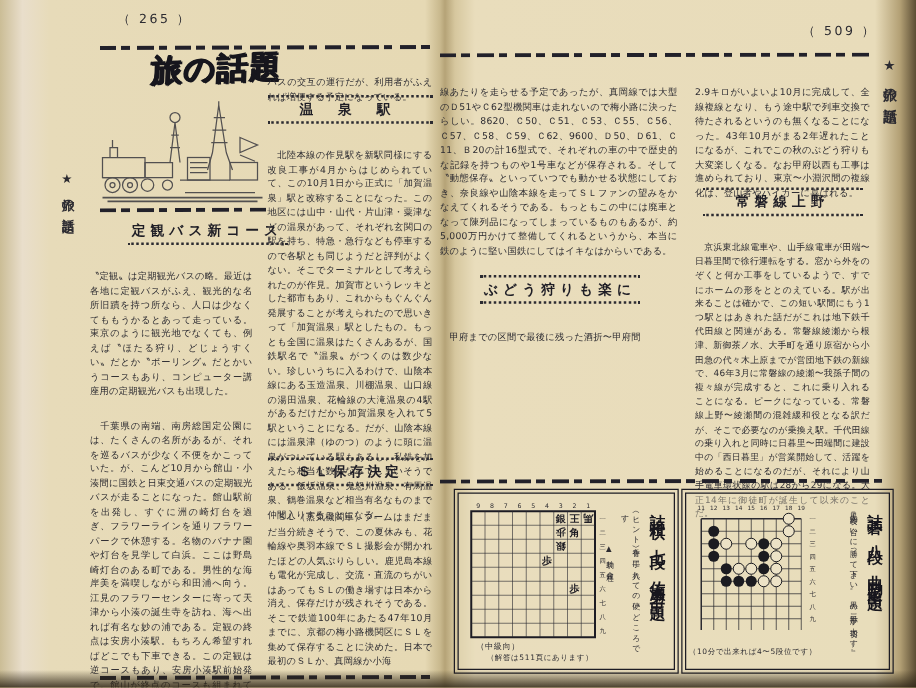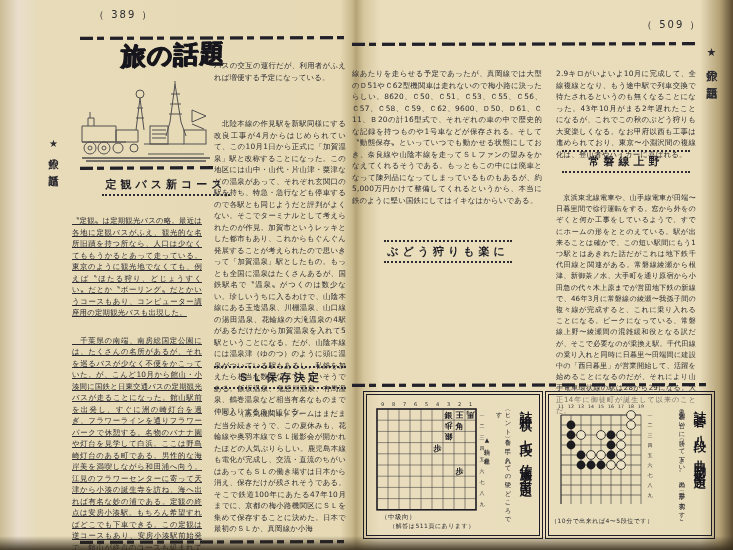--- a/index.html
+++ b/index.html
@@ -20,21 +20,21 @@
   .cap{position:absolute;font-size:6.5px;color:#2c2b31;letter-spacing:.5px;}
   .ptitle{position:absolute;font-size:12.5px;font-weight:bold;color:#17161d;writing-mode:vertical-rl;text-orientation:upright;letter-spacing:4px;line-height:14px;}
   .psub{position:absolute;font-size:6.3px;color:#2c2b31;writing-mode:vertical-rl;text-orientation:upright;letter-spacing:1px;line-height:9px;}
   svg text{font-family:"DejaVu Sans",sans-serif;}
 </style>
 </head>
 <body>
 
 <div id="spread">
 
-  <div class="pageno" style="left:94px;top:8px;">（ 389 ）</div>
+  <div class="pageno" style="left:94px;top:8px;">（ 265 ）</div>
   <div class="sidebar vtext" style="left:46px;top:138px;height:110px;">★旅の話題</div>
 
   <div class="chain" style="left:80px;top:36px;width:266px;"></div>
 
   <div id="logo">旅の話題</div>
 
   <svg style="position:absolute;left:80px;top:80px;" width="132" height="84" viewBox="0 0 132 84" fill="none" stroke="#39383f" stroke-width="1" opacity="0.85">
     <path d="M95 4 L90 42 M95 4 L101 42 M91 14 L100 14 M90 24 L101 24 M89 34 L102 34 M90 42 L86 56 M101 42 L106 56"></path>
     <path d="M95 4 l0 -3"></path>
     <circle cx="60" cy="14" r="4"></circle>
@@ -51,48 +51,50 @@
       <circle cx="24" cy="68" r="2"></circle>
     <path d="M2 62 h44 M36 50 h22 v12 h-22 z M50 68 a4 4 0 1 0 8 0 a4 4 0 1 0 -8 0"></path>
     <path d="M2 78 h128 M6 81 h120" stroke-width="1.4"></path>
     <path d="M64 64 h40 M68 74 h56"></path>
   </svg>
 
   <div class="chain" style="left:80px;top:166px;width:134px;"></div>
 
   <h3 class="sec" style="left:90px;top:175px;width:128px;border-top:none;margin-left:12px;">定観バス新コース</h3>
 
-  <div class="col" style="left:72px;top:199px;width:130px;height:342px;text-decoration:underline;">
+  <div class="col" style="left:72px;top:199px;width:130px;height:342px;">
     <p>〝定観〟は定期観光バスの略。最近は各地に定観バスがふえ、観光的な名所旧蹟を持つ所なら、人口は少なくてももうかるとあって走っている。東京のように観光地でなくても、例えば〝ほたる狩り、どじょうすくい〟だとか〝ボーリング〟だとかいうコースもあり、コンピューター講座用の定期観光バスも出現した。</p>
     <p>　千葉県の南端、南房総国定公園には、たくさんの名所があるが、それを巡るバスが少なく不便をかこっていた。が、こんど10月から館山・小湊間に国鉄と日東交通バスの定期観光バスが走ることになった。館山駅前を出発し、すぐに洲の崎灯台を過ぎ、フラワーラインを通りフラワーパークで休憩する。名物のバナナ園や灯台を見学して白浜。ここは野島崎灯台のある町である。男性的な海岸美を満喫しながら和田浦へ向う。江見のフラワーセンターに寄って天津から小湊の誕生寺を訪ね、海へ出れば有名な妙の浦である。定観の終点は安房小湊駅。もちろん希望すればどこでも下車できる。この定観は逆コースもあり、安房小湊駅前始発で、館山が終点のコースも組まれてあり、房総西線からでも東線から入っても、どちらでも便利なように出来ている。当分の間は国鉄バスと日東交通</p>
   </div>
 
   <div class="col" style="left:214px;top:44px;width:132px;height:26px;">
     <p>バスの交互の運行だが、利用者がふえれば増便する予定になっている。</p>
   </div>
+  <h3 class="sec" style="left:214px;top:76px;width:132px;letter-spacing:8px;">温 泉 駅</h3>
   <div class="col" style="left:214px;top:102px;width:132px;height:262px;">
     <p>　北陸本線の作見駅を新駅同様にする改良工事が4月からはじめられていて、この10月1日から正式に「加賀温泉」駅と改称することになった。この地区には山中・山代・片山津・粟津などの温泉があって、それぞれ玄関口の駅を持ち、特急・急行なども停車するので各駅とも同じようだと評判がよくない。そこでターミナルとして考えられたのが作見。加賀市というレッキとした都市もあり、これからもぐんぐん発展することが考えられたので思いきって「加賀温泉」駅としたもの。もっとも全国に温泉はたくさんあるが、国鉄駅名で〝温泉〟がつくのは数少ない。珍しいうちに入るわけで、山陰本線にある玉造温泉、川棚温泉、山口線の湯田温泉、花輪線の大滝温泉の4駅があるだけだから加賀温泉を入れて5駅ということになる。だが、山陰本線には温泉津（ゆのつ）のように頭に温泉がついている駅もあるし、私鉄を加えたら相当な数になってしまいそうである。飯坂温泉、鬼怒川温泉、有馬温泉、鶴巻温泉など相当有名なものまで仲間入りすることになる。</p>
   </div>
   <h3 class="sec" style="left:214px;top:366px;width:132px;letter-spacing:3px;">ＳＬ保存決定</h3>
   <div class="col" style="left:214px;top:392px;width:132px;height:146px;">
     <p>　ＳＬ（蒸気機関車）ブームはまだまだ当分続きそうで、この夏休みも、花輪線や奥羽本線でＳＬ撮影会が開かれたほどの人気ぶりらしい。鹿児島本線も電化が完成し、交流・直流のちがいはあってもＳＬの働き場すは日本から消え、保存だけが残されそうである。そこで鉄道100年にあたる47年10月までに、京都の梅小路機関区にＳＬを集めて保存することに決めた。日本で最初のＳＬか、真岡線か小海</p>
   </div>
 
   <div class="chain" style="left:80px;top:540px;width:266px;"></div>
 
   <div class="pageno" style="left:642px;top:18px;">（ 509 ）</div>
   <div class="sidebar vtext" style="left:703px;top:46px;height:120px;font-size:11px;">★旅の話題</div>
 
   <div class="chain" style="left:352px;top:42px;width:346px;"></div>
 
   <div class="col" style="left:352px;top:52px;width:190px;height:160px;">
     <p>線あたりを走らせる予定であったが、真岡線では大型のＤ51やＣ62型機関車は走れないので梅小路に決ったらしい。8620、Ｃ50、Ｃ51、Ｃ53、Ｃ55、Ｃ56、Ｃ57、Ｃ58、Ｃ59、Ｃ62、9600、Ｄ50、Ｄ61、Ｃ11、Ｂ20の計16型式で、それぞれの車の中で歴史的な記録を持つものや1号車などが保存される。そして〝動態保存〟といっていつでも動かせる状態にしておき、奈良線や山陰本線を走ってＳＬファンの望みをかなえてくれるそうである。もっともこの中には廃車となって陳列品になってしまっているものもあるが、約5,000万円かけて整備してくれるというから、本当に鉄のように堅い国鉄にしてはイキなはからいである。</p>
   </div>
-  <h3 class="sec" style="left:384px;top:220px;width:128px;margin-top:20px;">ぶどう狩りも楽に</h3>
+  <h3 class="sec" style="left:384px;top:220px;width:128px;">ぶどう狩りも楽に</h3>
   <div class="col" style="left:352px;top:248px;width:190px;height:130px;">
+    <p>　甲府までの区間で最後に残った酒折〜甲府間</p>
   </div>
 
   <div class="col" style="left:556px;top:52px;width:140px;height:96px;">
     <p>2.9キロがいよいよ10月に完成して、全線複線となり、もう途中駅で列車交換で待たされるというのも無くなることになった。43年10月がまる2年遅れたことになるが、これでこの秋のぶどう狩りも大変楽しくなる。なお甲府以西も工事は進められており、東京〜小淵沢間の複線化は、登山者やハイカーに喜ばれる。</p>
   </div>
   <h3 class="sec" style="left:562px;top:150px;width:128px;">常磐線上野</h3>
   <div class="col" style="left:556px;top:176px;width:140px;height:200px;font-size:7.1px;line-height:11.2px;">
     <p>　京浜東北線電車や、山手線電車が田端〜日暮里間で徐行運転をする。窓から外をのぞくと何か工事をしているようで、すでにホームの形をととのえている。駅が出来ることは確かで、この短い駅間にもう1つ駅とはあきれた話だがこれは地下鉄千代田線と関連がある。常磐線綾瀬から根津、新御茶ノ水、大手町を通り原宿から小田急の代々木上原までが営団地下鉄の新線で、46年3月に常磐線の綾瀬〜我孫子間の複々線が完成すると、これに乗り入れることになる。ピークになっている、常磐線上野〜綾瀬間の混雑緩和役となる訳だが、そこで必要なのが乗換え駅。千代田線の乗り入れと同時に日暮里〜田端間に建設中の「西日暮里」が営業開始して、活躍を始めることになるのだが、それにより山手電車環状線の駅は28から29になる。大正14年に御徒町が誕生して以来のことだ。</p>
   </div>
 

